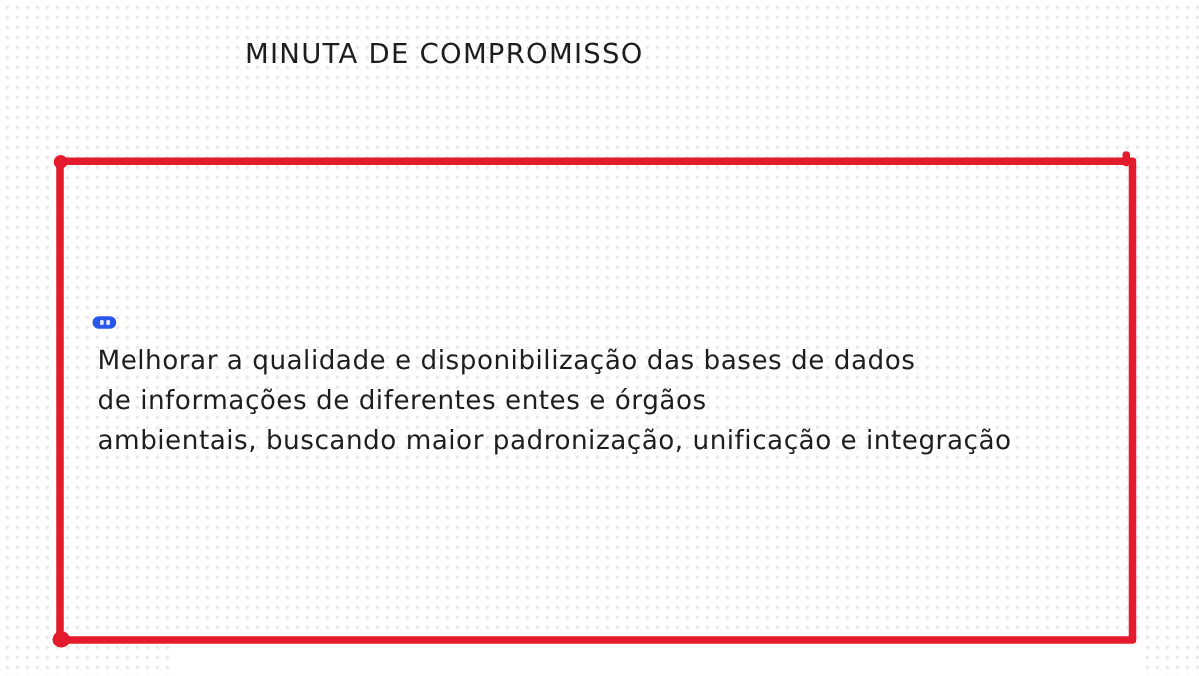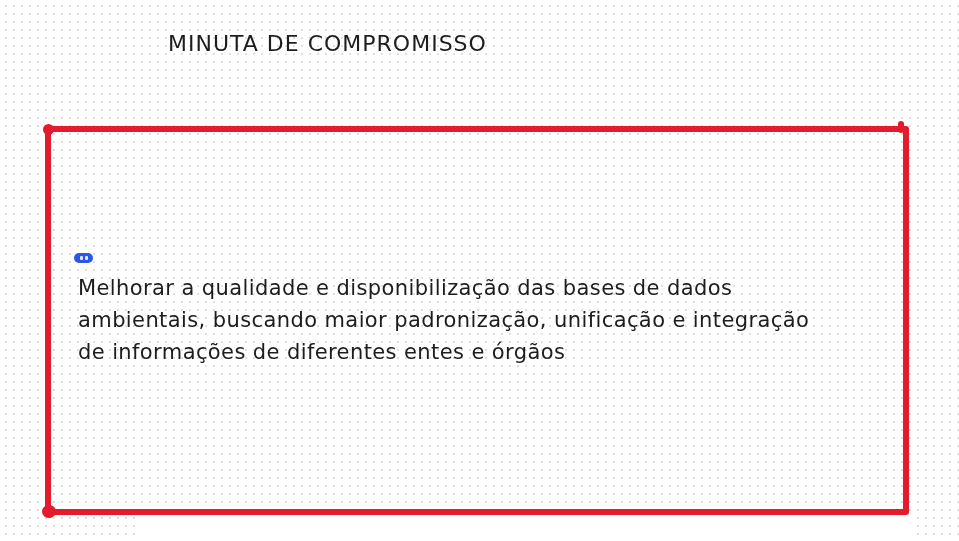--- a/index.html
+++ b/index.html
@@ -28,21 +28,21 @@
     position: absolute;
     left: 140px;
     top: 517px;
     width: 776px;
     height: 24px;
     background: #ffffff;
   }
   
   .title-block {
     position: absolute;
-    left: 168px;
+    left: 196px;
     top: 28px;
     line-height: 31px;
     font-size: 22px;
     letter-spacing: 1px;
     white-space: nowrap;
   }
   .title-line { display: block; }
   
   .red-frame {
     position: absolute;
@@ -128,19 +128,19 @@
     <span class="frame-blob-bottomleft"></span>
   </div>
 
   <div class="reaction-badge">
     <span class="badge-glyph"></span>
     <span class="badge-glyph"></span>
   </div>
 
   <div class="body-text">
     <span class="body-line">Melhorar a qualidade e disponibilização das bases de dados</span>
+    <span class="body-line">de informações de diferentes entes e órgãos</span>
     <span class="body-line">ambientais, buscando maior padronização, unificação e integração</span>
-    <span class="body-line">de informações de diferentes entes e órgãos</span>
   </div>
 
   <div class="bottom-mask"></div>
 
 </div>
 
 </body></html>

